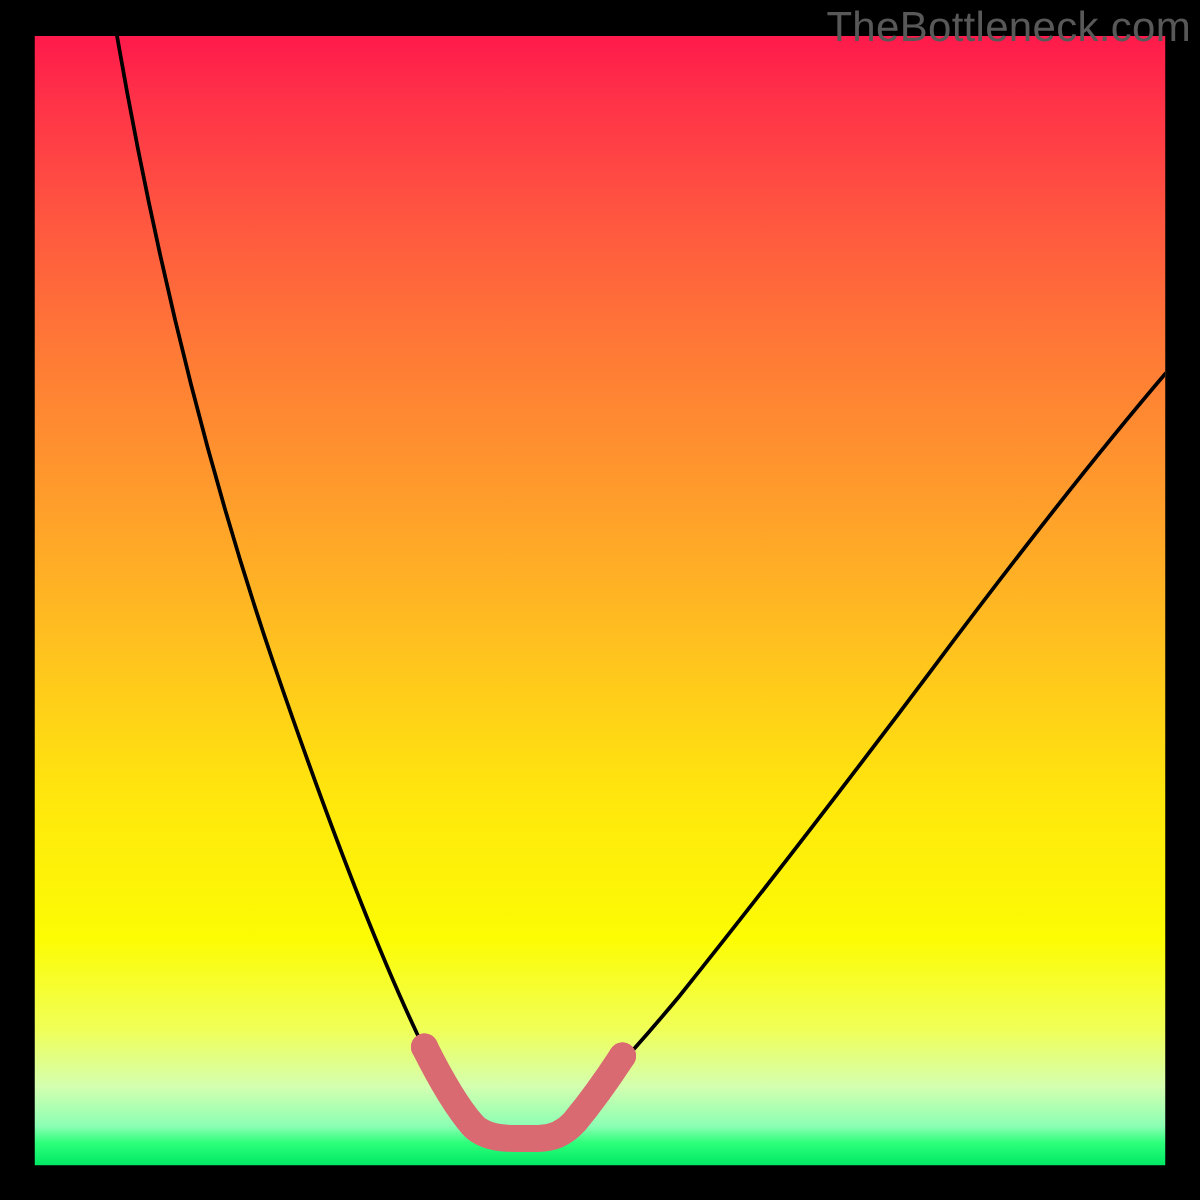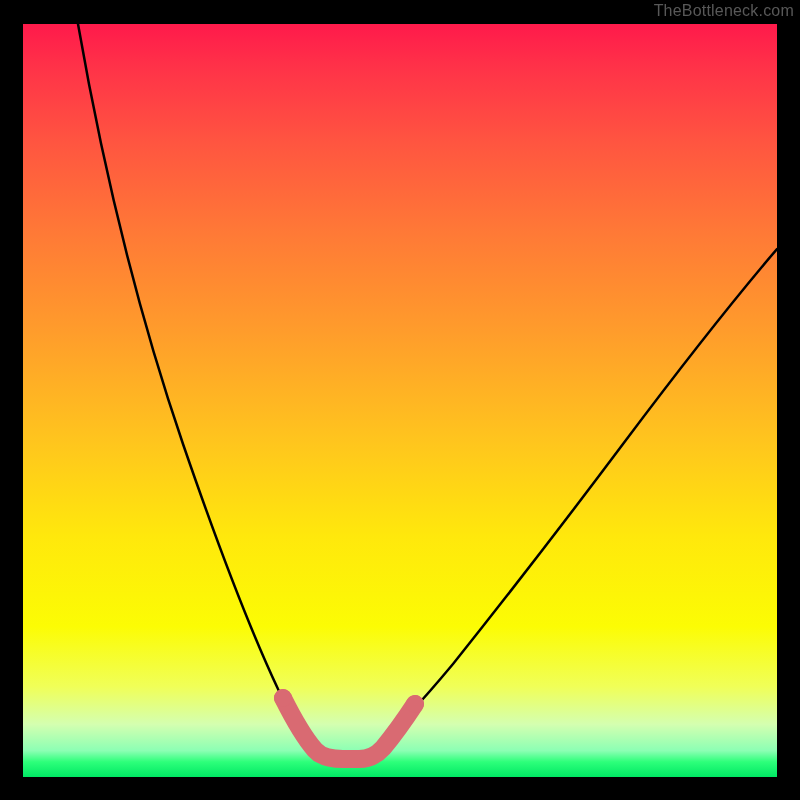--- a/index.html
+++ b/index.html
@@ -38,21 +38,21 @@
       #8cffb4 96.5%,
       #2dff7a 98%,
       #00e864 100%
     );
   }
   .watermark {
     position: absolute;
     top: 2px;
     right: 6px;
     color: #585858;
-    font-size: 16px;
+    font-size: 28px;
     font-weight: 500;
     letter-spacing: 0.2px;
     z-index: 10;
   }
   svg.curves {
     position: absolute;
     left: 0; top: 0;
     width: 100%;
     height: 100%;
     z-index: 5;

